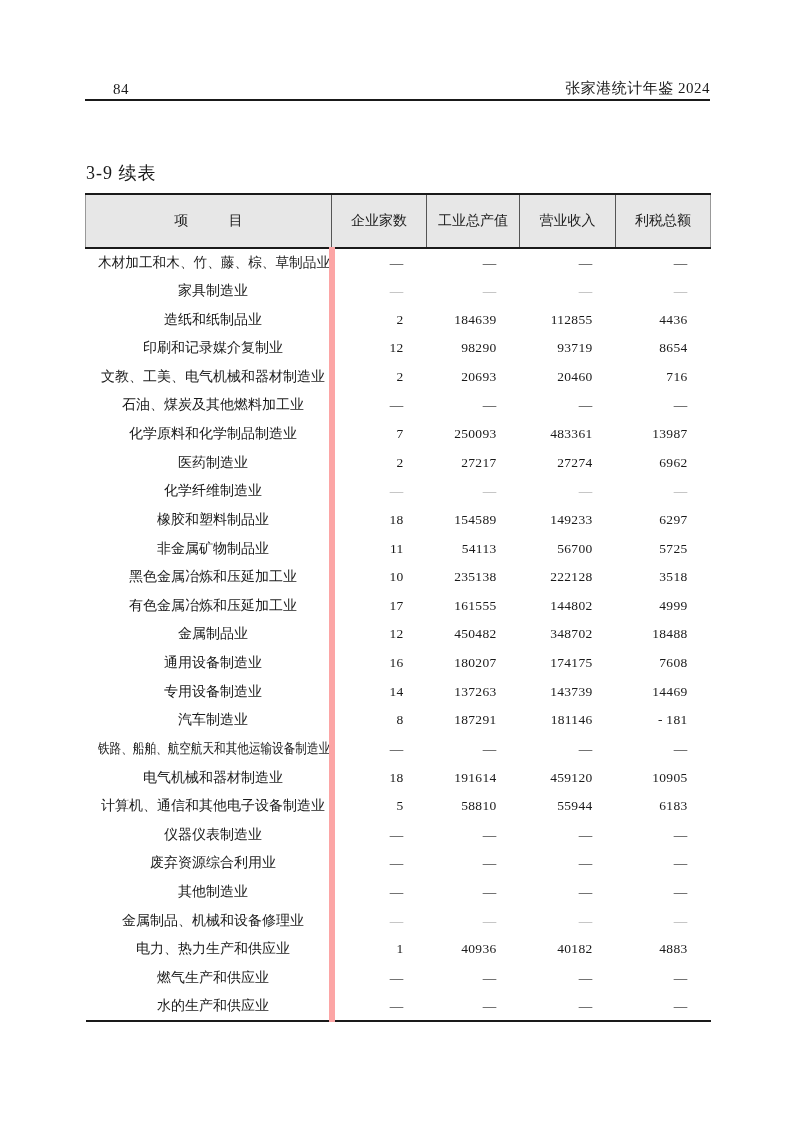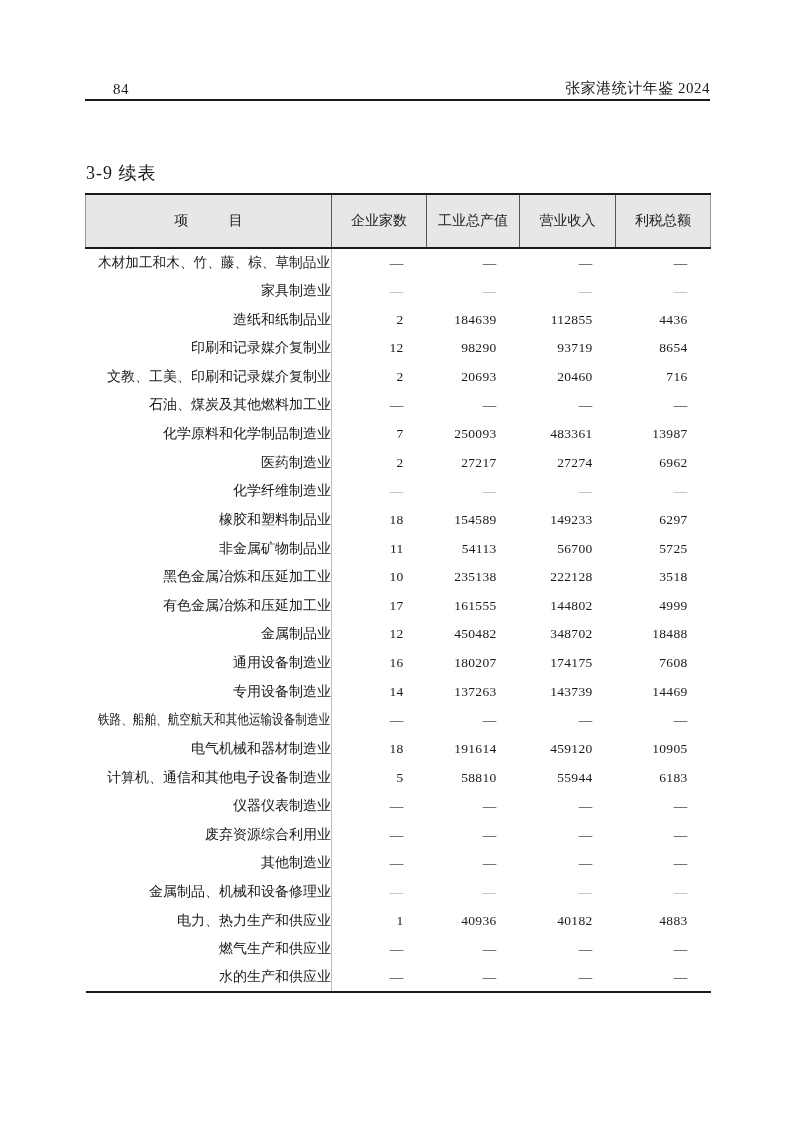--- a/index.html
+++ b/index.html
@@ -47,22 +47,22 @@
   thead th:last-child  { border-right: 1px solid #999; }
   .th-item-spread { letter-spacing: 2.9em; margin-right: -2.9em; }
   tbody td {
     height: 28.63px;
     font-size: 14px;
     vertical-align: middle;
     overflow: hidden;
   }
   tbody td.c-label {
     padding-left: 12px;
-    border-right: 1px solid #fca5a5;
-    text-align: right;
+    border-right: 6px solid #fca5a5;
+    text-align: center;
   }
   .lbl { display: inline-block; white-space: nowrap; }
   tbody td.c-num {
     text-align: right;
     padding-right: 23px;
     font-size: 13.5px;
     letter-spacing: 0.3px;
   }
   tr[data-dash="light"] td.c-num { color: var(--dash_muted, #a8a8a8); }
 </style>
@@ -122,21 +122,21 @@
 
       <tr>
         <td class="c-label"><span class="lbl">印刷和记录媒介复制业</span></td>
         <td class="c-num">12</td>
         <td class="c-num">98290</td>
         <td class="c-num">93719</td>
         <td class="c-num">8654</td>
       </tr>
 
       <tr>
-        <td class="c-label"><span class="lbl">文教、工美、印刷和记录媒介复制业</span></td>
+        <td class="c-label"><span class="lbl">文教、工美、电气机械和器材制造业</span></td>
         <td class="c-num">2</td>
         <td class="c-num">20693</td>
         <td class="c-num">20460</td>
         <td class="c-num">716</td>
       </tr>
 
       <tr>
         <td class="c-label"><span class="lbl">石油、煤炭及其他燃料加工业</span></td>
         <td class="c-num">—</td>
         <td class="c-num">—</td>
@@ -217,20 +217,27 @@
       </tr>
 
       <tr>
         <td class="c-label"><span class="lbl">专用设备制造业</span></td>
         <td class="c-num">14</td>
         <td class="c-num">137263</td>
         <td class="c-num">143739</td>
         <td class="c-num">14469</td>
       </tr>
 
+      <tr>
+        <td class="c-label"><span class="lbl">汽车制造业</span></td>
+        <td class="c-num">8</td>
+        <td class="c-num">187291</td>
+        <td class="c-num">181146</td>
+        <td class="c-num">- 181</td>
+      </tr>
 
       <tr>
         <td class="c-label"><span class="lbl" style="transform-origin: left center; transform: scaleX(0.829);">铁路、船舶、航空航天和其他运输设备制造业</span></td>
         <td class="c-num">—</td>
         <td class="c-num">—</td>
         <td class="c-num">—</td>
         <td class="c-num">—</td>
       </tr>
 
       <tr>

